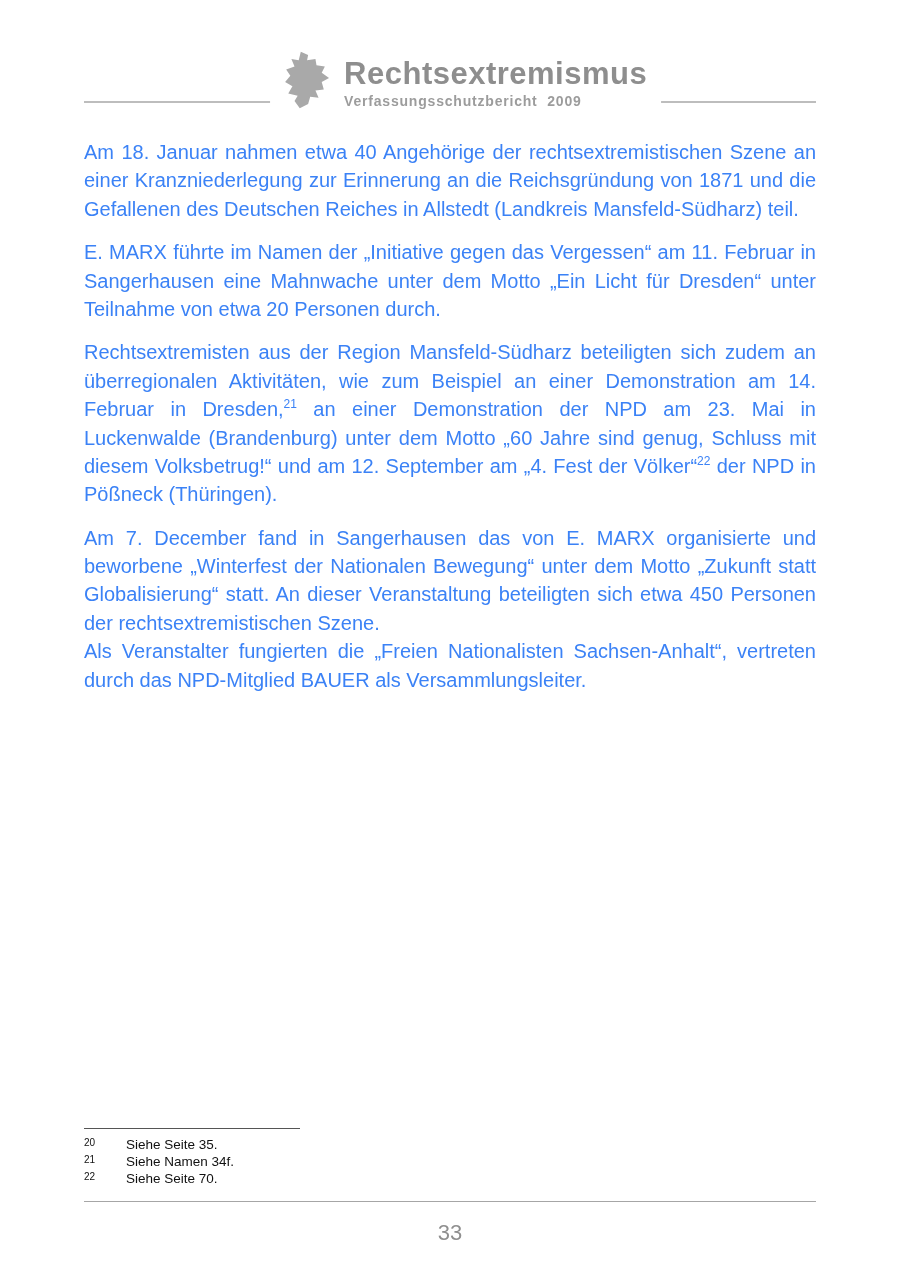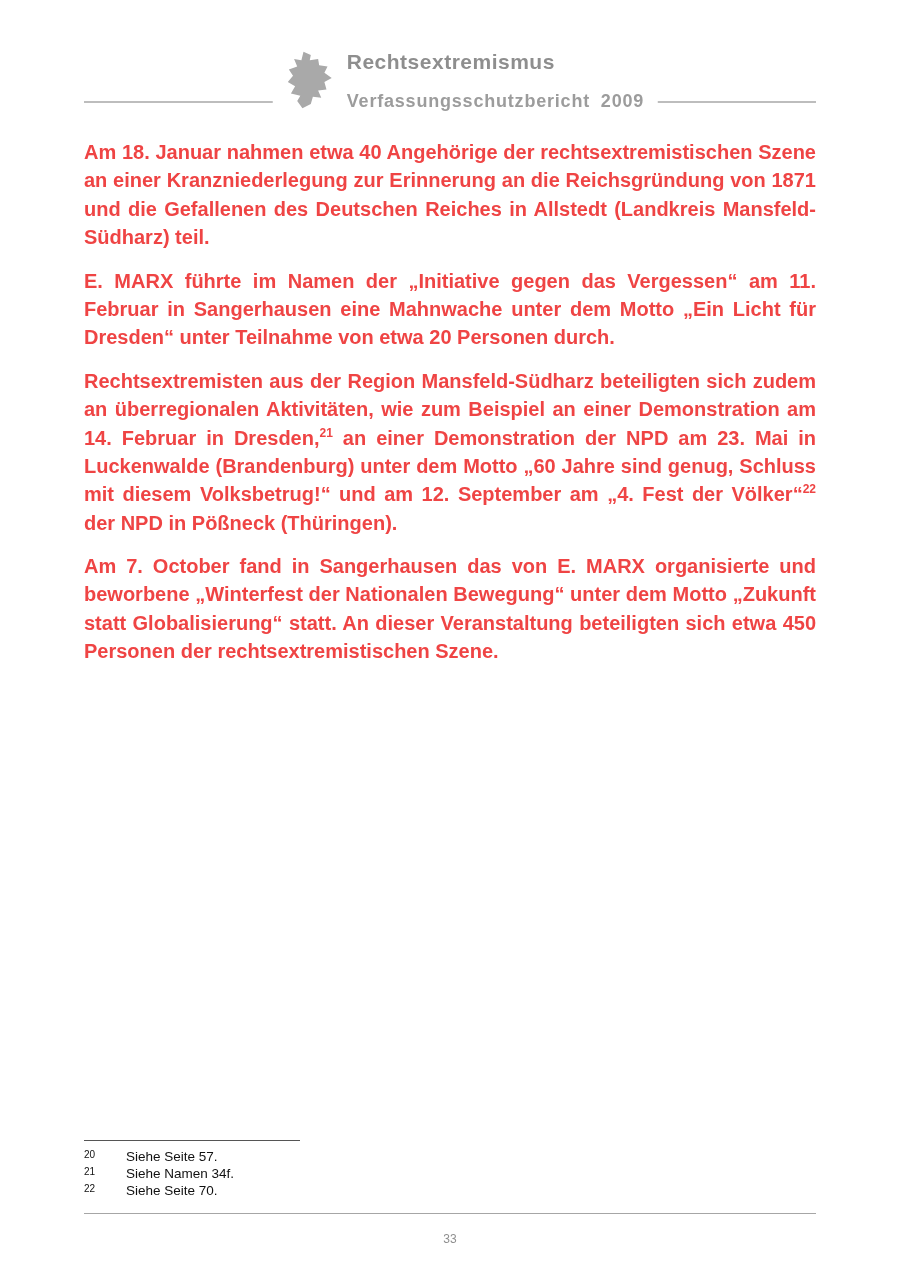--- a/index.html
+++ b/index.html
@@ -50,42 +50,41 @@
   .map-icon {
     width: 46px;
     height: 60px;
     flex: 0 0 auto;
     display: block;
   }
   .brand-text { display: flex; flex-direction: column; }
   .report-title {
     color: #8e8e8e;
     font-weight: bold;
-    font-size: 21px;
+    font-size: 31px;
     line-height: 32px;
     letter-spacing: 0.5px;
   }
   .report-subtitle {
     color: #9c9c9c;
     font-weight: bold;
-    font-size: 18px;
+    font-size: 14px;
     line-height: 18px;
     letter-spacing: 0.8px;
     word-spacing: 5px;
-    margin-top: 14px;
+    margin-top: 2px;
   }
 
   
   .body-text {
     flex: 0 0 auto;
-    color: #ef4444;
+    color: #3b82f6;
     font-size: 20px;
     line-height: 1.42;
     text-align: justify;
-    font-weight: bold;
   }
   .para { margin: 0; }
   .para + .para { margin-top: 15px; }
   .para.no-gap { margin-top: 0; }
   .para sup {
     font-size: 12px;
     line-height: 0;
     vertical-align: super;
   }
 
@@ -113,21 +112,21 @@
     line-height: 14px;
   }
   .fn-text { flex: 1 1 auto; }
 
   
   .footer { flex: 0 0 auto; }
   .footer-rule { border-top: 1px solid #a6a6a6; }
   .page-number {
     text-align: center;
     color: #8f8f8f;
-    font-size: 12px;
+    font-size: 22px;
     padding: 18px 0 26px 0;
   }
 </style>
 </head>
 <body>
 
 <div class="page">
 
   <header class="header">
     <div class="header-line"></div>
@@ -139,29 +138,30 @@
         <div class="report-title">Rechtsextremismus</div>
         <div class="report-subtitle">Verfassungsschutzbericht 2009</div>
       </div>
     </div>
   </header>
 
   <main class="body-text">
       <p class="para"><span>Am 18. Januar nahmen etwa 40 Angehörige der rechtsextremistischen Szene an einer Kranzniederlegung zur Erinnerung an die Reichsgründung von 1871 und die Gefallenen des Deutschen Reiches in Allstedt (Landkreis Mansfeld-Südharz) teil.</span></p>
       <p class="para"><span>E. MARX führte im Namen der „Initiative gegen das Vergessen“ am 11. Februar in Sangerhausen eine Mahnwache unter dem Motto „Ein Licht für Dresden“ unter Teilnahme von etwa 20 Personen durch.</span></p>
       <p class="para"><span>Rechtsextremisten aus der Region Mansfeld-Südharz beteiligten sich zudem an überregionalen Aktivitäten, wie zum Beispiel an einer Demonstration am 14. Februar in Dresden,</span><sup>21</sup><span> an einer Demonstration der NPD am 23. Mai in Luckenwalde (Brandenburg) unter dem Motto „60 Jahre sind genug, Schluss mit diesem Volksbetrug!“ und am 12. September am „4. Fest der Völker“</span><sup>22</sup><span> der NPD in Pößneck (Thüringen).</span></p>
-      <p class="para"><span>Am 7. October fand in Sangerhausen das von E. MARX organisierte und beworbene „Winterfest der Nationalen Bewegung“ unter dem Motto „Zukunft statt Globalisierung“ statt. An dieser Veranstaltung beteiligten sich etwa 450 Personen der rechtsextremistischen Szene.</span></p>
+      <p class="para"><span>Am 7. December fand in Sangerhausen das von E. MARX organisierte und beworbene „Winterfest der Nationalen Bewegung“ unter dem Motto „Zukunft statt Globalisierung“ statt. An dieser Veranstaltung beteiligten sich etwa 450 Personen der rechtsextremistischen Szene.</span></p>
+      <p class="para no-gap"><span>Als Veranstalter fungierten die „Freien Nationalisten Sachsen-Anhalt“, vertreten durch das NPD-Mitglied BAUER als Versammlungsleiter.</span></p>
     </main>
 
   <div class="footnotes">
     <div class="fn-rule"></div>
     <div class="fn-list">
         <div class="footnote">
           <span class="fn-marker">20</span>
-          <span class="fn-text">Siehe Seite 57.</span>
+          <span class="fn-text">Siehe Seite 35.</span>
         </div>
         <div class="footnote">
           <span class="fn-marker">21</span>
           <span class="fn-text">Siehe Namen 34f.</span>
         </div>
         <div class="footnote">
           <span class="fn-marker">22</span>
           <span class="fn-text">Siehe Seite 70.</span>
         </div>
       </div>

